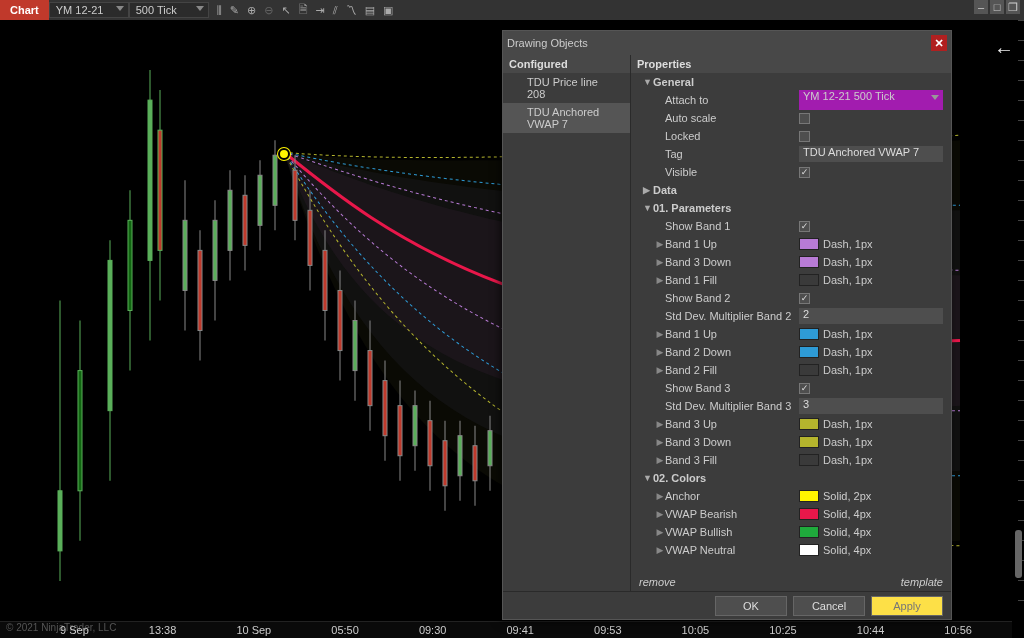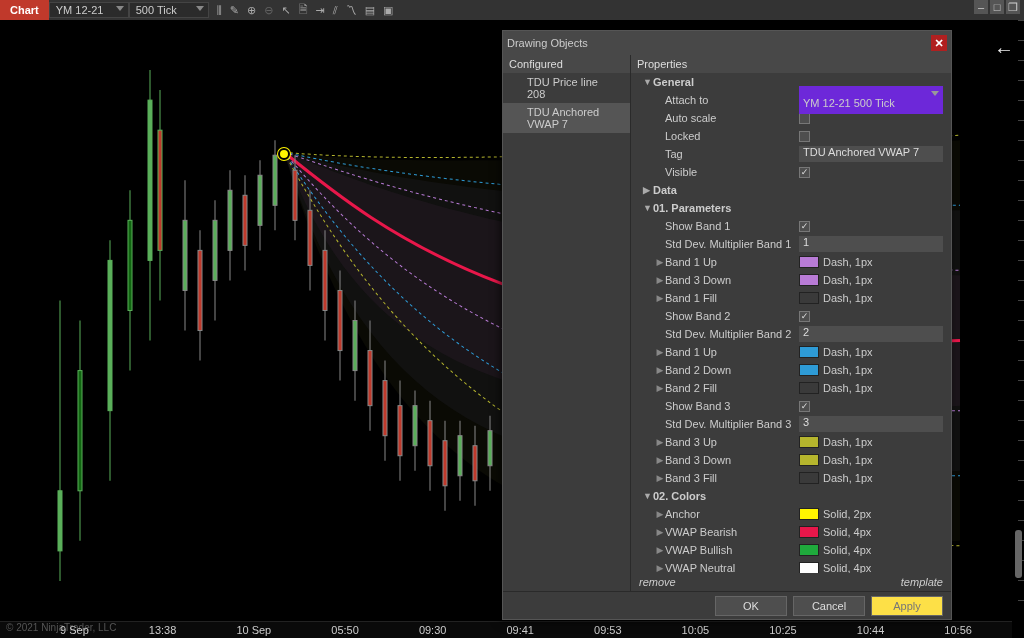--- a/index.html
+++ b/index.html
@@ -22,33 +22,33 @@
   
   .foot{position:absolute;left:0;bottom:0;height:17px;right:12px;background:#0a0a0a;border-top:1px solid #222;display:flex;align-items:flex-start}
   .copyright{color:#555;margin-left:6px;font-size:10px}
   .xticks{position:absolute;left:60px;right:40px;bottom:0;height:17px;display:flex;justify-content:space-between;align-items:center;font-size:10px;color:#888}
   
   .dialog{position:absolute;left:502px;top:30px;width:450px;height:590px;background:#3c3c3c;border:1px solid #555;display:flex;flex-direction:column;box-shadow:-2px 2px 8px rgba(0,0,0,.6)}
   .dlg-title{background:#484848;height:22px;display:flex;align-items:center;padding:12px 4px;justify-content:space-between}
   .dlg-title .x{width:16px;height:16px;background:#b02020;color:#fff;display:flex;align-items:center;justify-content:center;font-weight:bold;cursor:pointer}
   .dlg-body{flex:1;display:flex;overflow:hidden}
   .left-col{width:128px;background:#3c3c3c;border-right:1px solid #2a2a2a;display:flex;flex-direction:column}
-  .col-hdr{background:#484848;padding:3px 6px;font-weight:normal;color:#ddd}
+  .col-hdr{background:#484848;padding:3px 6px;font-weight:bold;color:#ddd}
   .left-col .item{padding:3px 24px;color:#ccc;cursor:pointer}
   .left-col .item.sel{background:#555}
   .right-col{flex:1;display:flex;flex-direction:column;overflow:hidden}
   .props{flex:1;overflow-y:auto;padding:0 2px}
   .grp{padding:3px 0 3px 10px;display:flex;align-items:center;font-weight:bold;color:#ddd}
   .grp .tw{display:inline-block;width:10px;color:#aaa;font-size:9px}
   .row{display:flex;align-items:center;height:18px;padding-left:22px}
   .row .tw2{width:10px;color:#888;font-size:9px;text-align:center}
   .row .lbl{flex:0 0 134px;color:#ccc}
   .row .val{flex:1;display:flex;align-items:center;gap:4px;padding-right:6px}
   .txt-in{background:#4e4e4e;border:none;color:#ddd;height:16px;padding:0 4px;width:100%}
-  .sel-in{background:#6d28d9;border:none;color:#ddd;height:28px;padding:11px 4px;width:100%;position:relative}
+  .sel-in{background:#a21caf;border:none;color:#ddd;height:20px;padding:0 4px;width:100%;position:relative}
   .sel-in .car{position:absolute;right:4px;top:5px;width:0;height:0;border-left:4px solid transparent;border-right:4px solid transparent;border-top:5px solid #999}
   .chk{width:11px;height:11px;border:1px solid #777;background:#4e4e4e;display:flex;align-items:center;justify-content:center;font-size:9px;line-height:1}
   .chk.on::after{content:"✓";color:#ddd}
   .swatch{width:20px;height:12px;border:1px solid #222}
   .dashlbl{color:#ccc}
   .links{display:flex;justify-content:space-between;padding:3px 8px;color:#888;font-style:italic}
   .dlg-foot{height:28px;background:#3c3c3c;border-top:1px solid #2a2a2a;display:flex;justify-content:flex-end;align-items:center;gap:6px;padding-right:8px}
   .btn{width:72px;height:20px;background:#4e4e4e;border:1px solid #666;display:flex;align-items:center;justify-content:center;color:#ddd;cursor:pointer}
   .btn.disabled{color:#777;background:#fde047;cursor:default}
   
@@ -287,27 +287,20 @@
             <span>01. Parameters</span>
           </div>
         <div class="row">
             <span class="tw2"></span>
             <span class="lbl">Show Band 1</span>
             <div class="val">
               <span class="chk on"></span>
             </div>
           </div>
         <div class="row">
-            <span class="tw2"></span>
-            <span class="lbl">Std Dev. Multiplier Band 1</span>
-            <div class="val">
-              <div class="txt-in">1</div>
-            </div>
-          </div>
-        <div class="row">
             <span class="tw2">▶</span>
             <span class="lbl">Band 1 Up</span>
             <div class="val">
               <span class="swatch" style="background:#b87bd6"></span>
               <span class="dashlbl">Dash, 1px</span>
             </div>
           </div>
         <div class="row">
             <span class="tw2">▶</span>
             <span class="lbl">Band 3 Down</span>

